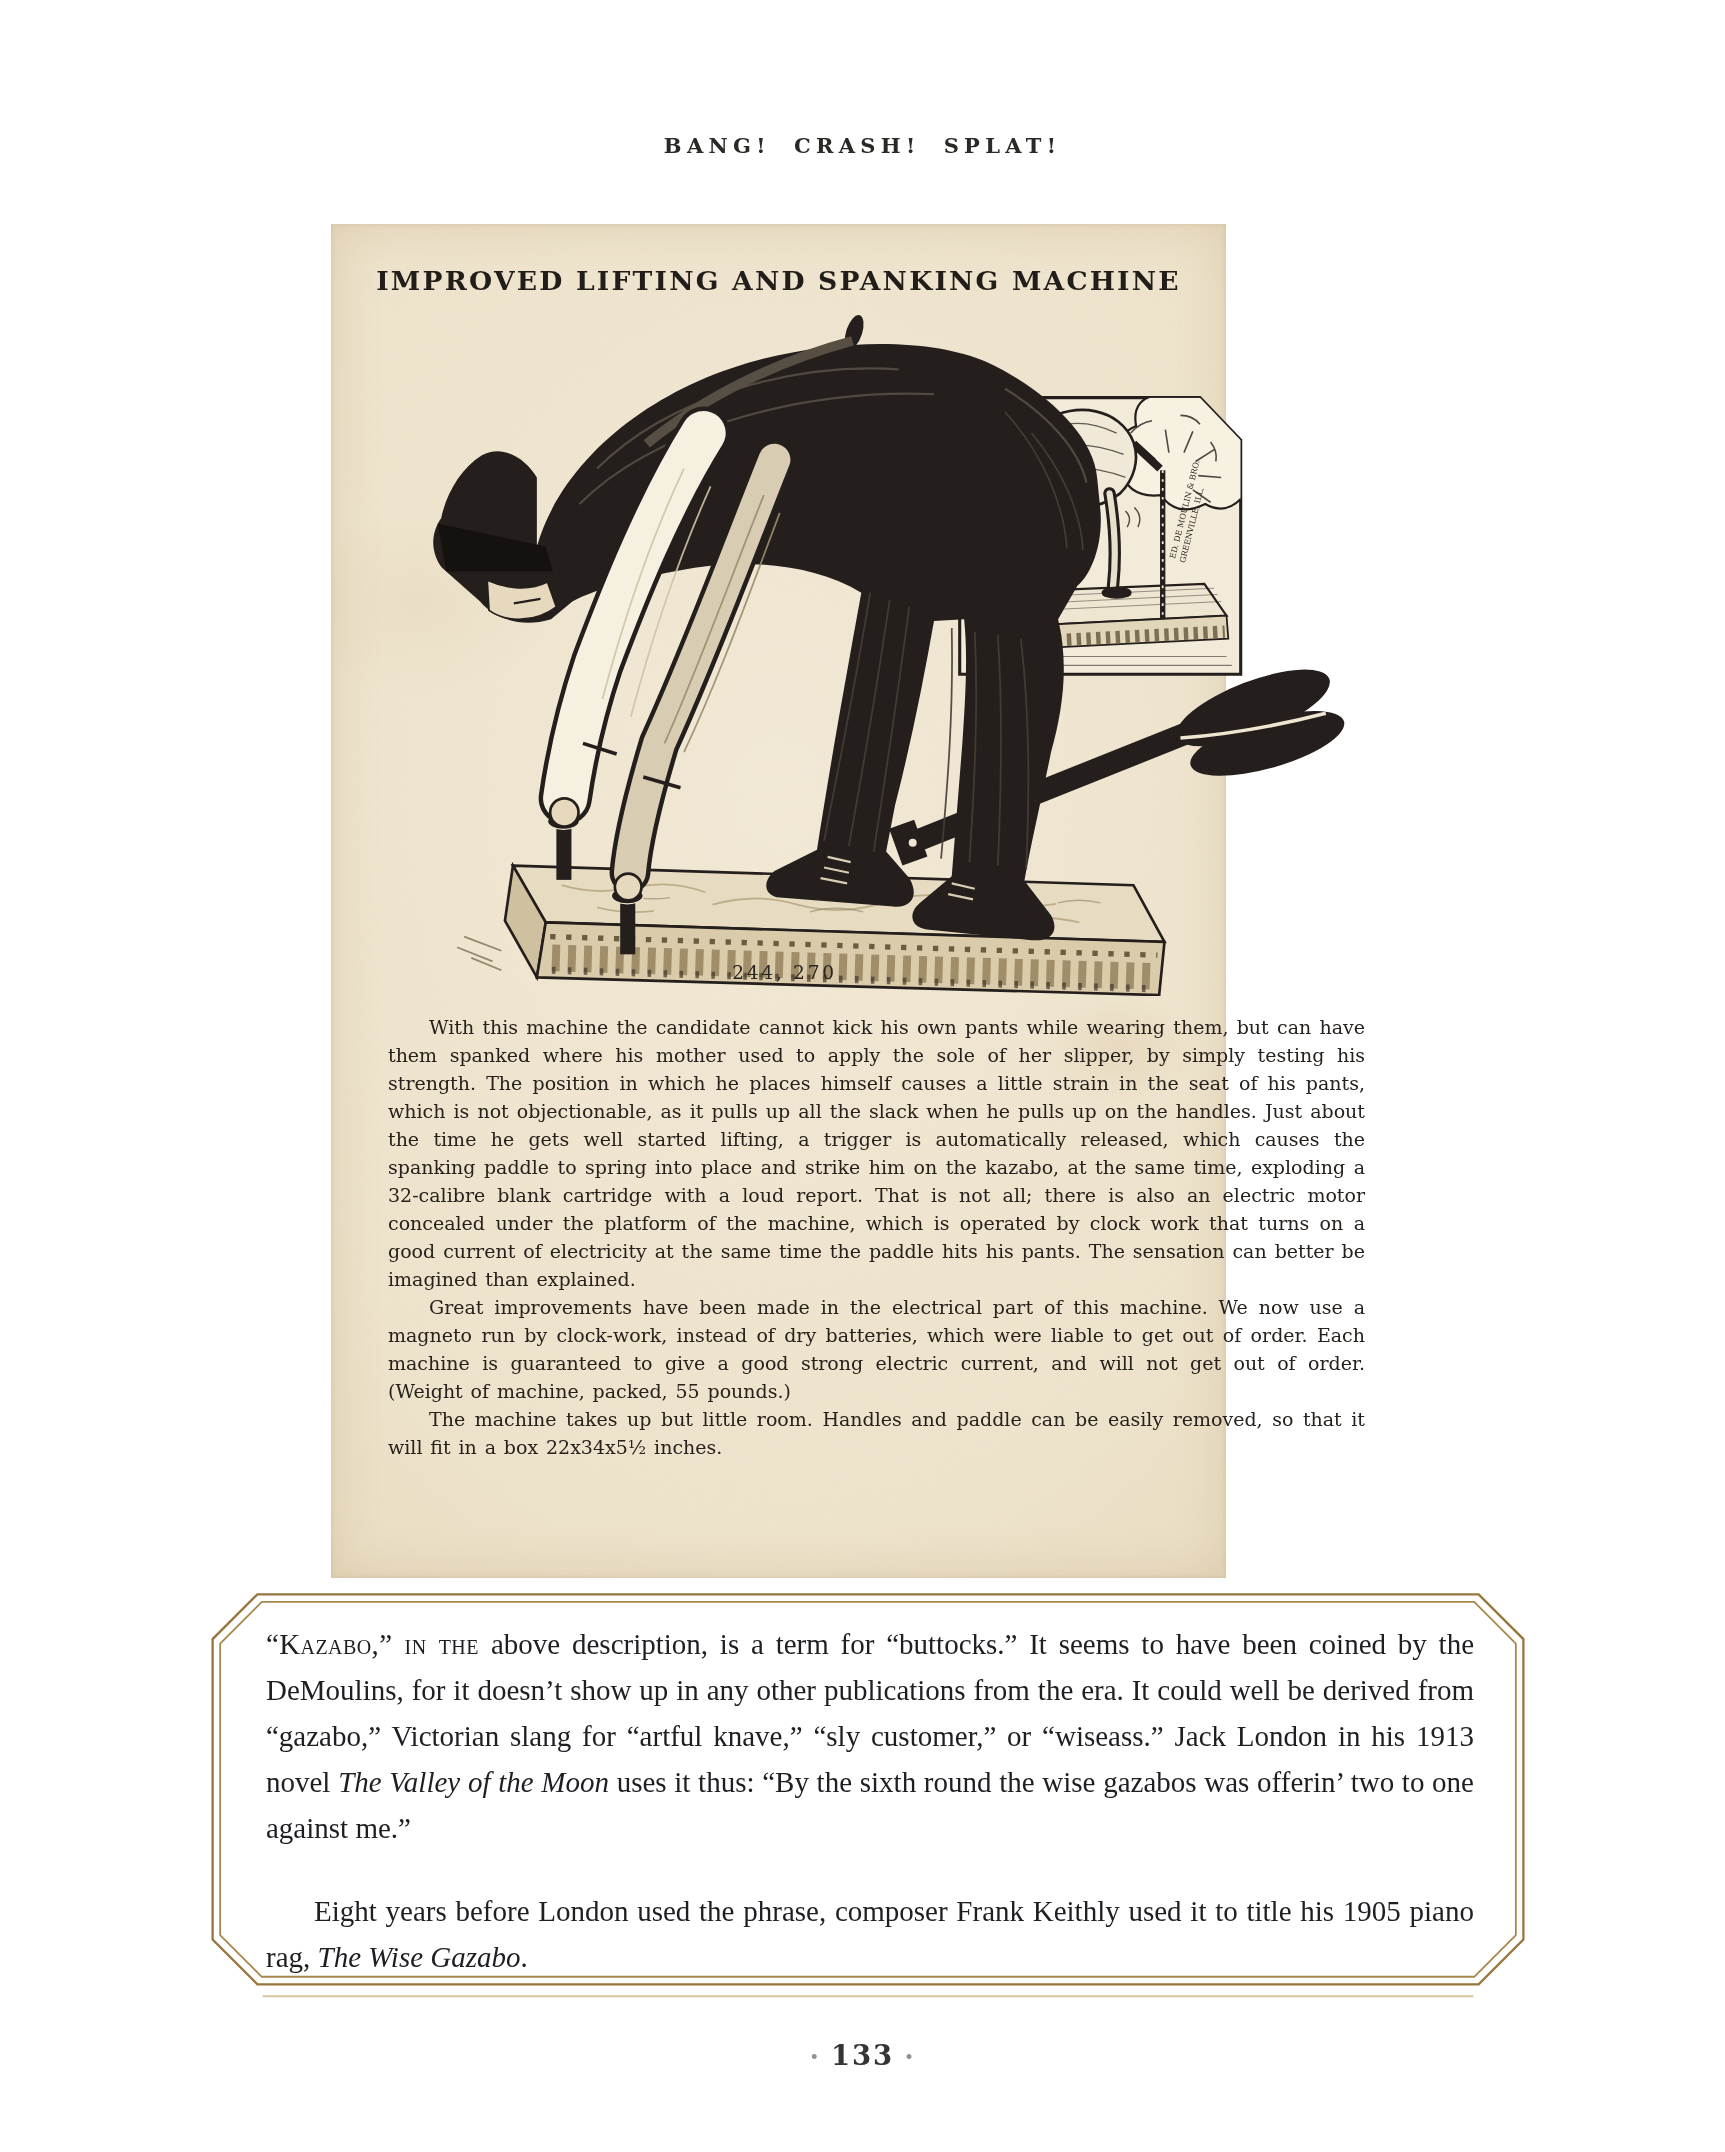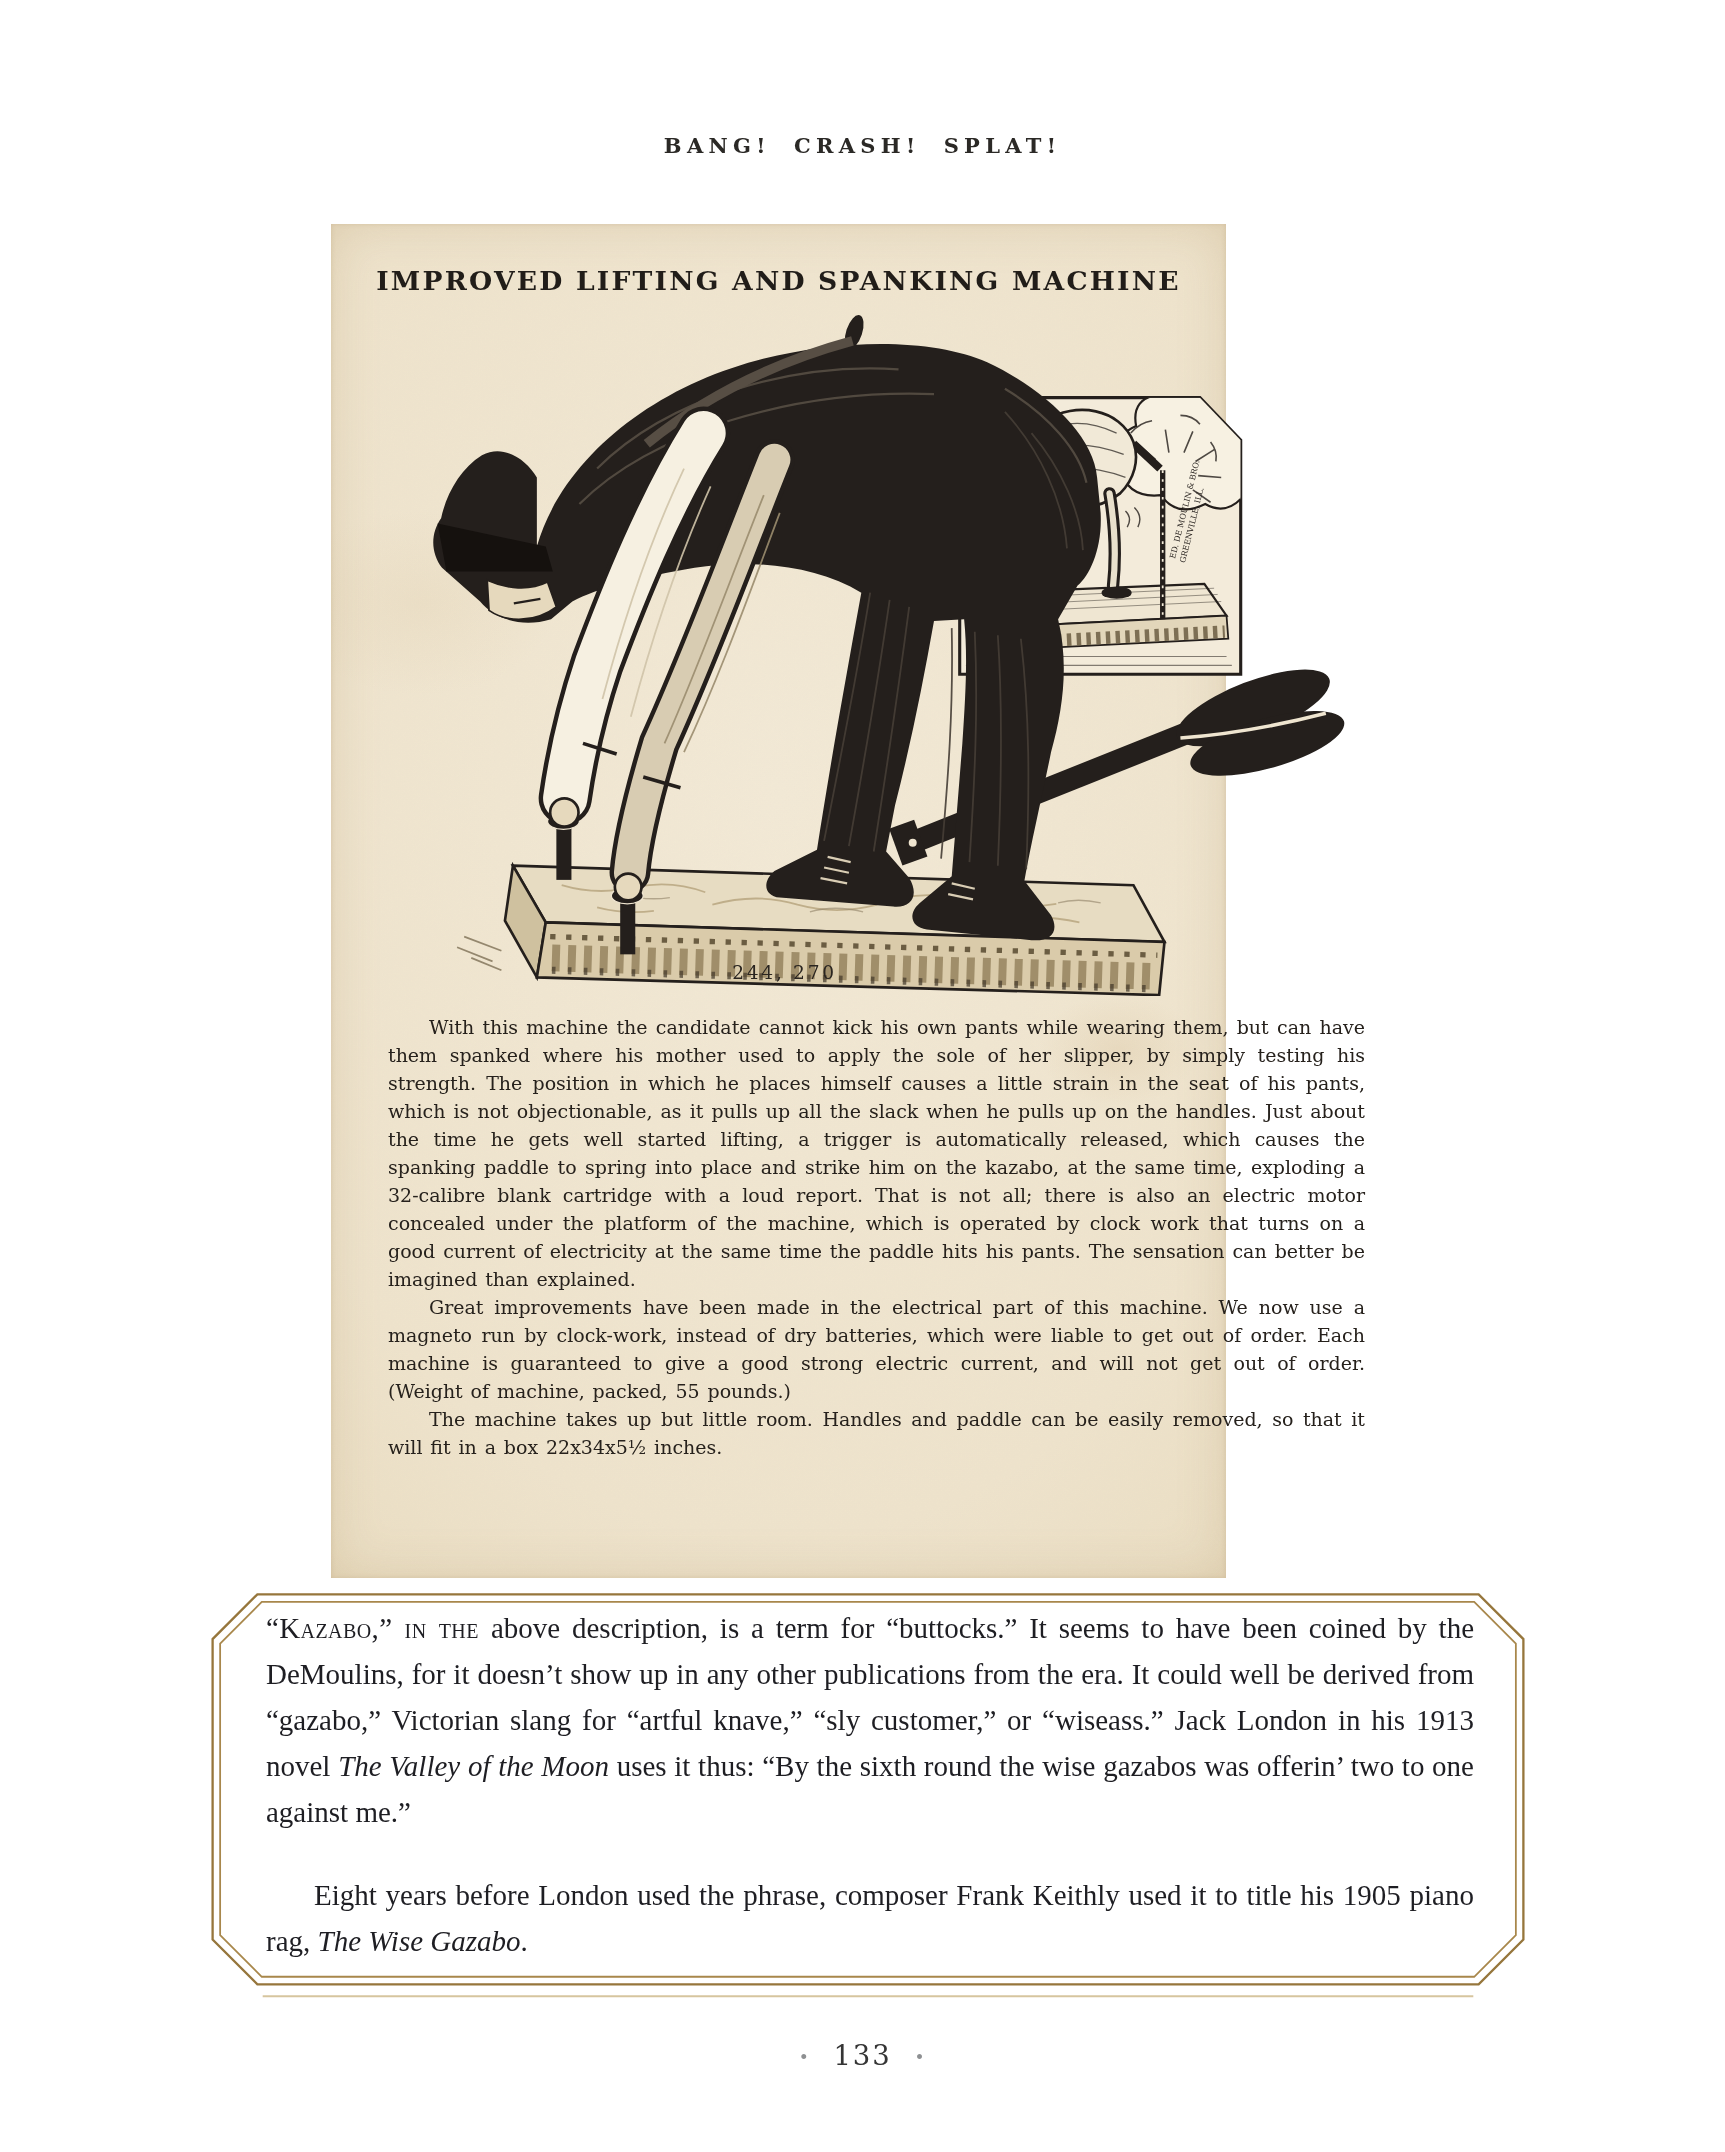--- a/index.html
+++ b/index.html
@@ -36,35 +36,35 @@
   .bodytext{
     position:absolute;top:789px;left:57px;width:977px;
     font-family:"DejaVu Serif",serif;font-size:19px;line-height:28px;
     color:#26211c;text-align:justify;word-spacing:1.8px;
   }
   .bodytext p{margin:0;text-indent:41px;}
   
   .callout{position:absolute;left:211px;top:1593px;width:1314px;height:393px;}
   .callout-frame{position:absolute;left:0;top:0;overflow:visible;}
   .callout-text{
-    position:absolute;left:55px;right:51px;top:12px;
+    position:absolute;left:55px;right:51px;top:28px;
     font-family:"Liberation Serif",serif;font-size:29px;line-height:46px;
     color:#1e1e23;text-align:justify;
   }
   .callout-text p{margin:0;}
   .callout-text p + p{text-indent:48px;margin-top:37px;}
   .smallcaps{font-variant:small-caps;letter-spacing:0.4px;}
   .em{font-style:italic;}
   
   .folio{
     position:absolute;top:2039px;left:0;width:100%;text-align:center;
     font-family:"DejaVu Serif",serif;font-size:27.5px;color:#353535;letter-spacing:1.8px;
   }
   .folio .dot{font-size:17px;color:#8e9092;vertical-align:1.8px;}
-  .folio .num{margin:0 23px;}
+  .folio .num{margin:0 10px;font-weight:bold;}
 </style>
 </head>
 <body>
 
 <div>
 
   <div class="running-header">BANG! CRASH! SPLAT!</div>
 
   <div class="scan">
 

